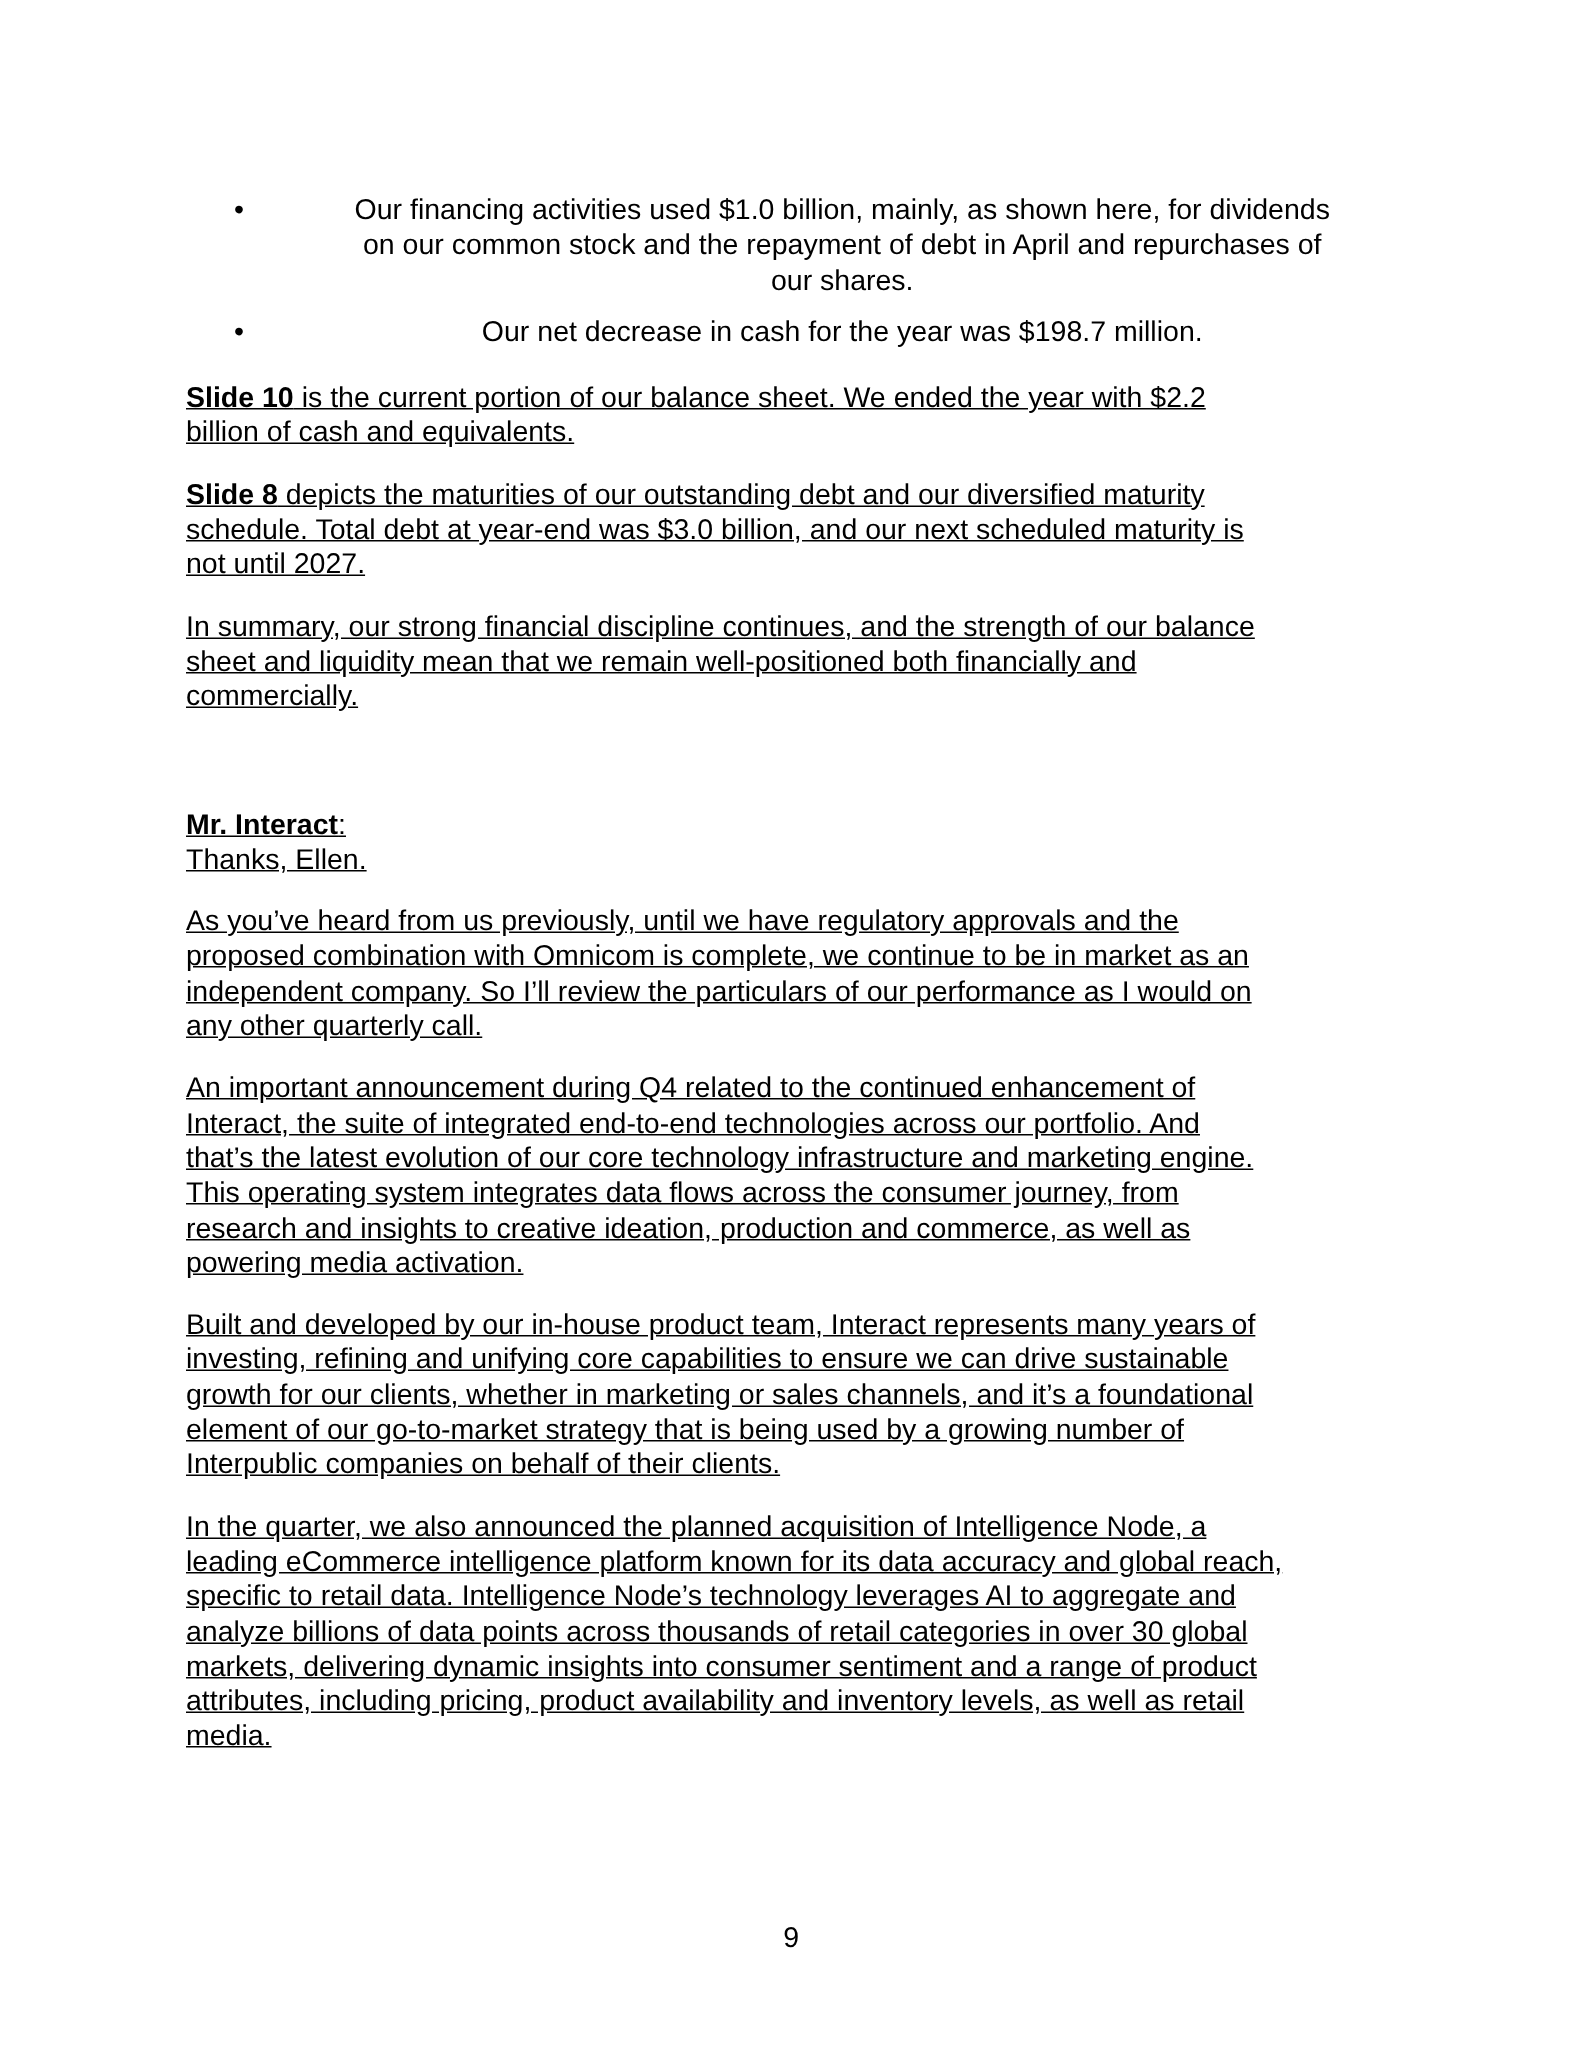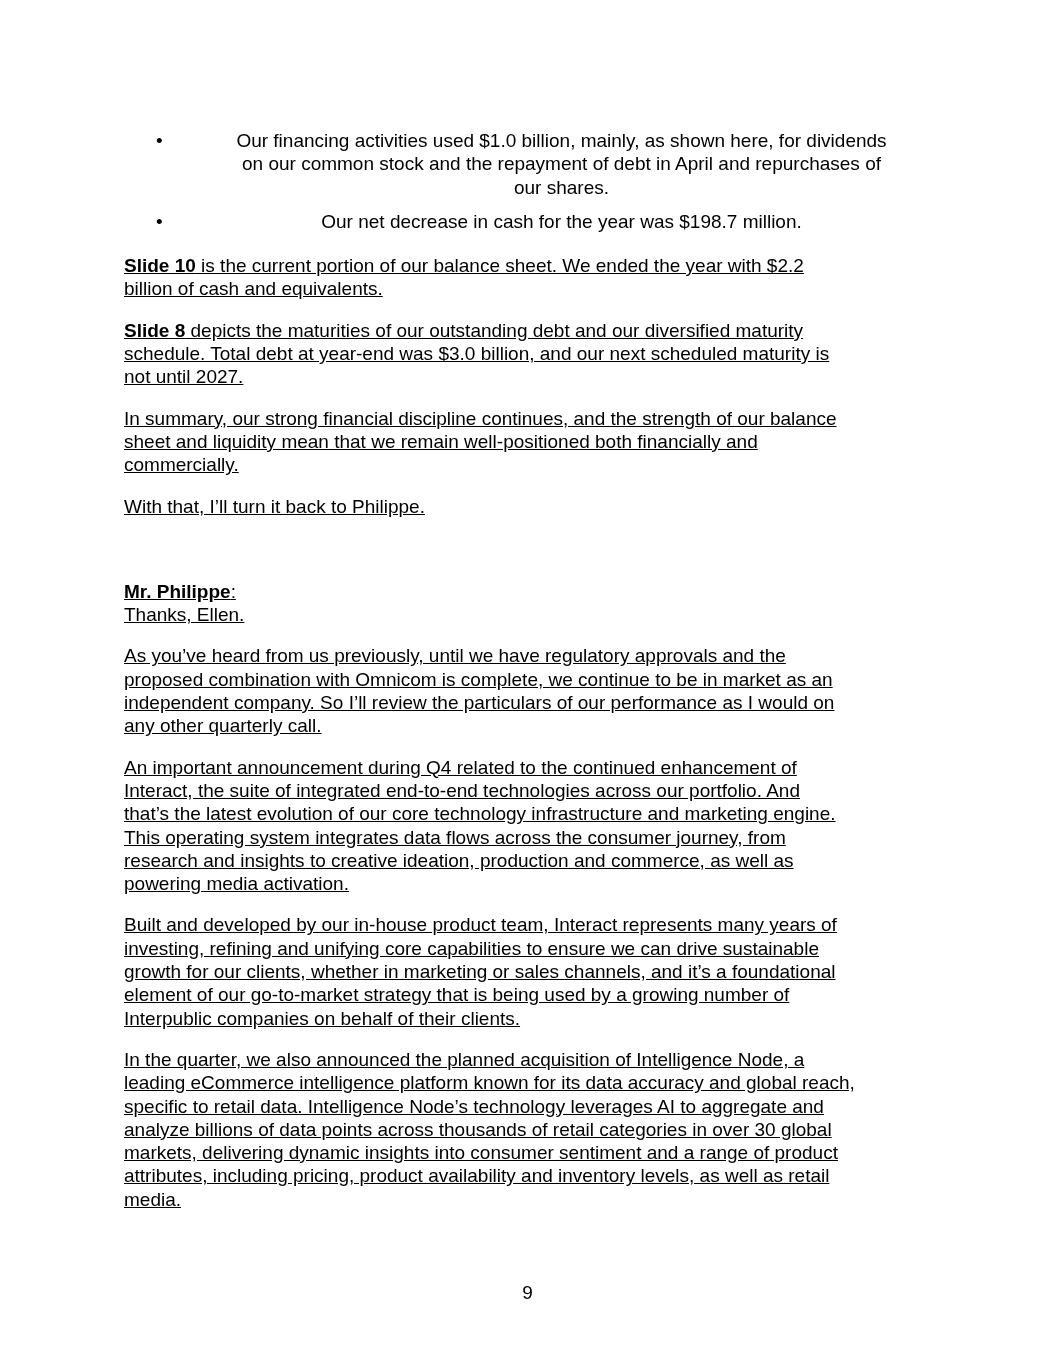--- a/index.html
+++ b/index.html
@@ -86,23 +86,22 @@
 billion of cash and equivalents.</span></p>
 
   <p class="para"><b>Slide 8</b><span> depicts the maturities of our outstanding debt and our diversified maturity
 schedule. Total debt at year-end was $3.0 billion, and our next scheduled maturity is
 not until 2027.</span></p>
 
   <p class="para"><span>In summary, our strong financial discipline continues, and the strength of our balance
 sheet and liquidity mean that we remain well-positioned both financially and
 commercially.</span></p>
 
-  <p class="para"><span>With that, I’ll turn it back to Philippe.</span></p>
 
-  <p class="para speaker"><b>Mr. Philippe</b><span>:
+  <p class="para speaker"><b>Mr. Interact</b><span>:
 Thanks, Ellen.</span></p>
 
   <p class="para"><span>As you’ve heard from us previously, until we have regulatory approvals and the
 proposed combination with Omnicom is complete, we continue to be in market as an
 independent company. So I’ll review the particulars of our performance as I would on
 any other quarterly call.</span></p>
 
   <p class="para"><span>An important announcement during Q4 related to the continued enhancement of
 Interact, the suite of integrated end-to-end technologies across our portfolio. And
 that’s the latest evolution of our core technology infrastructure and marketing engine.

